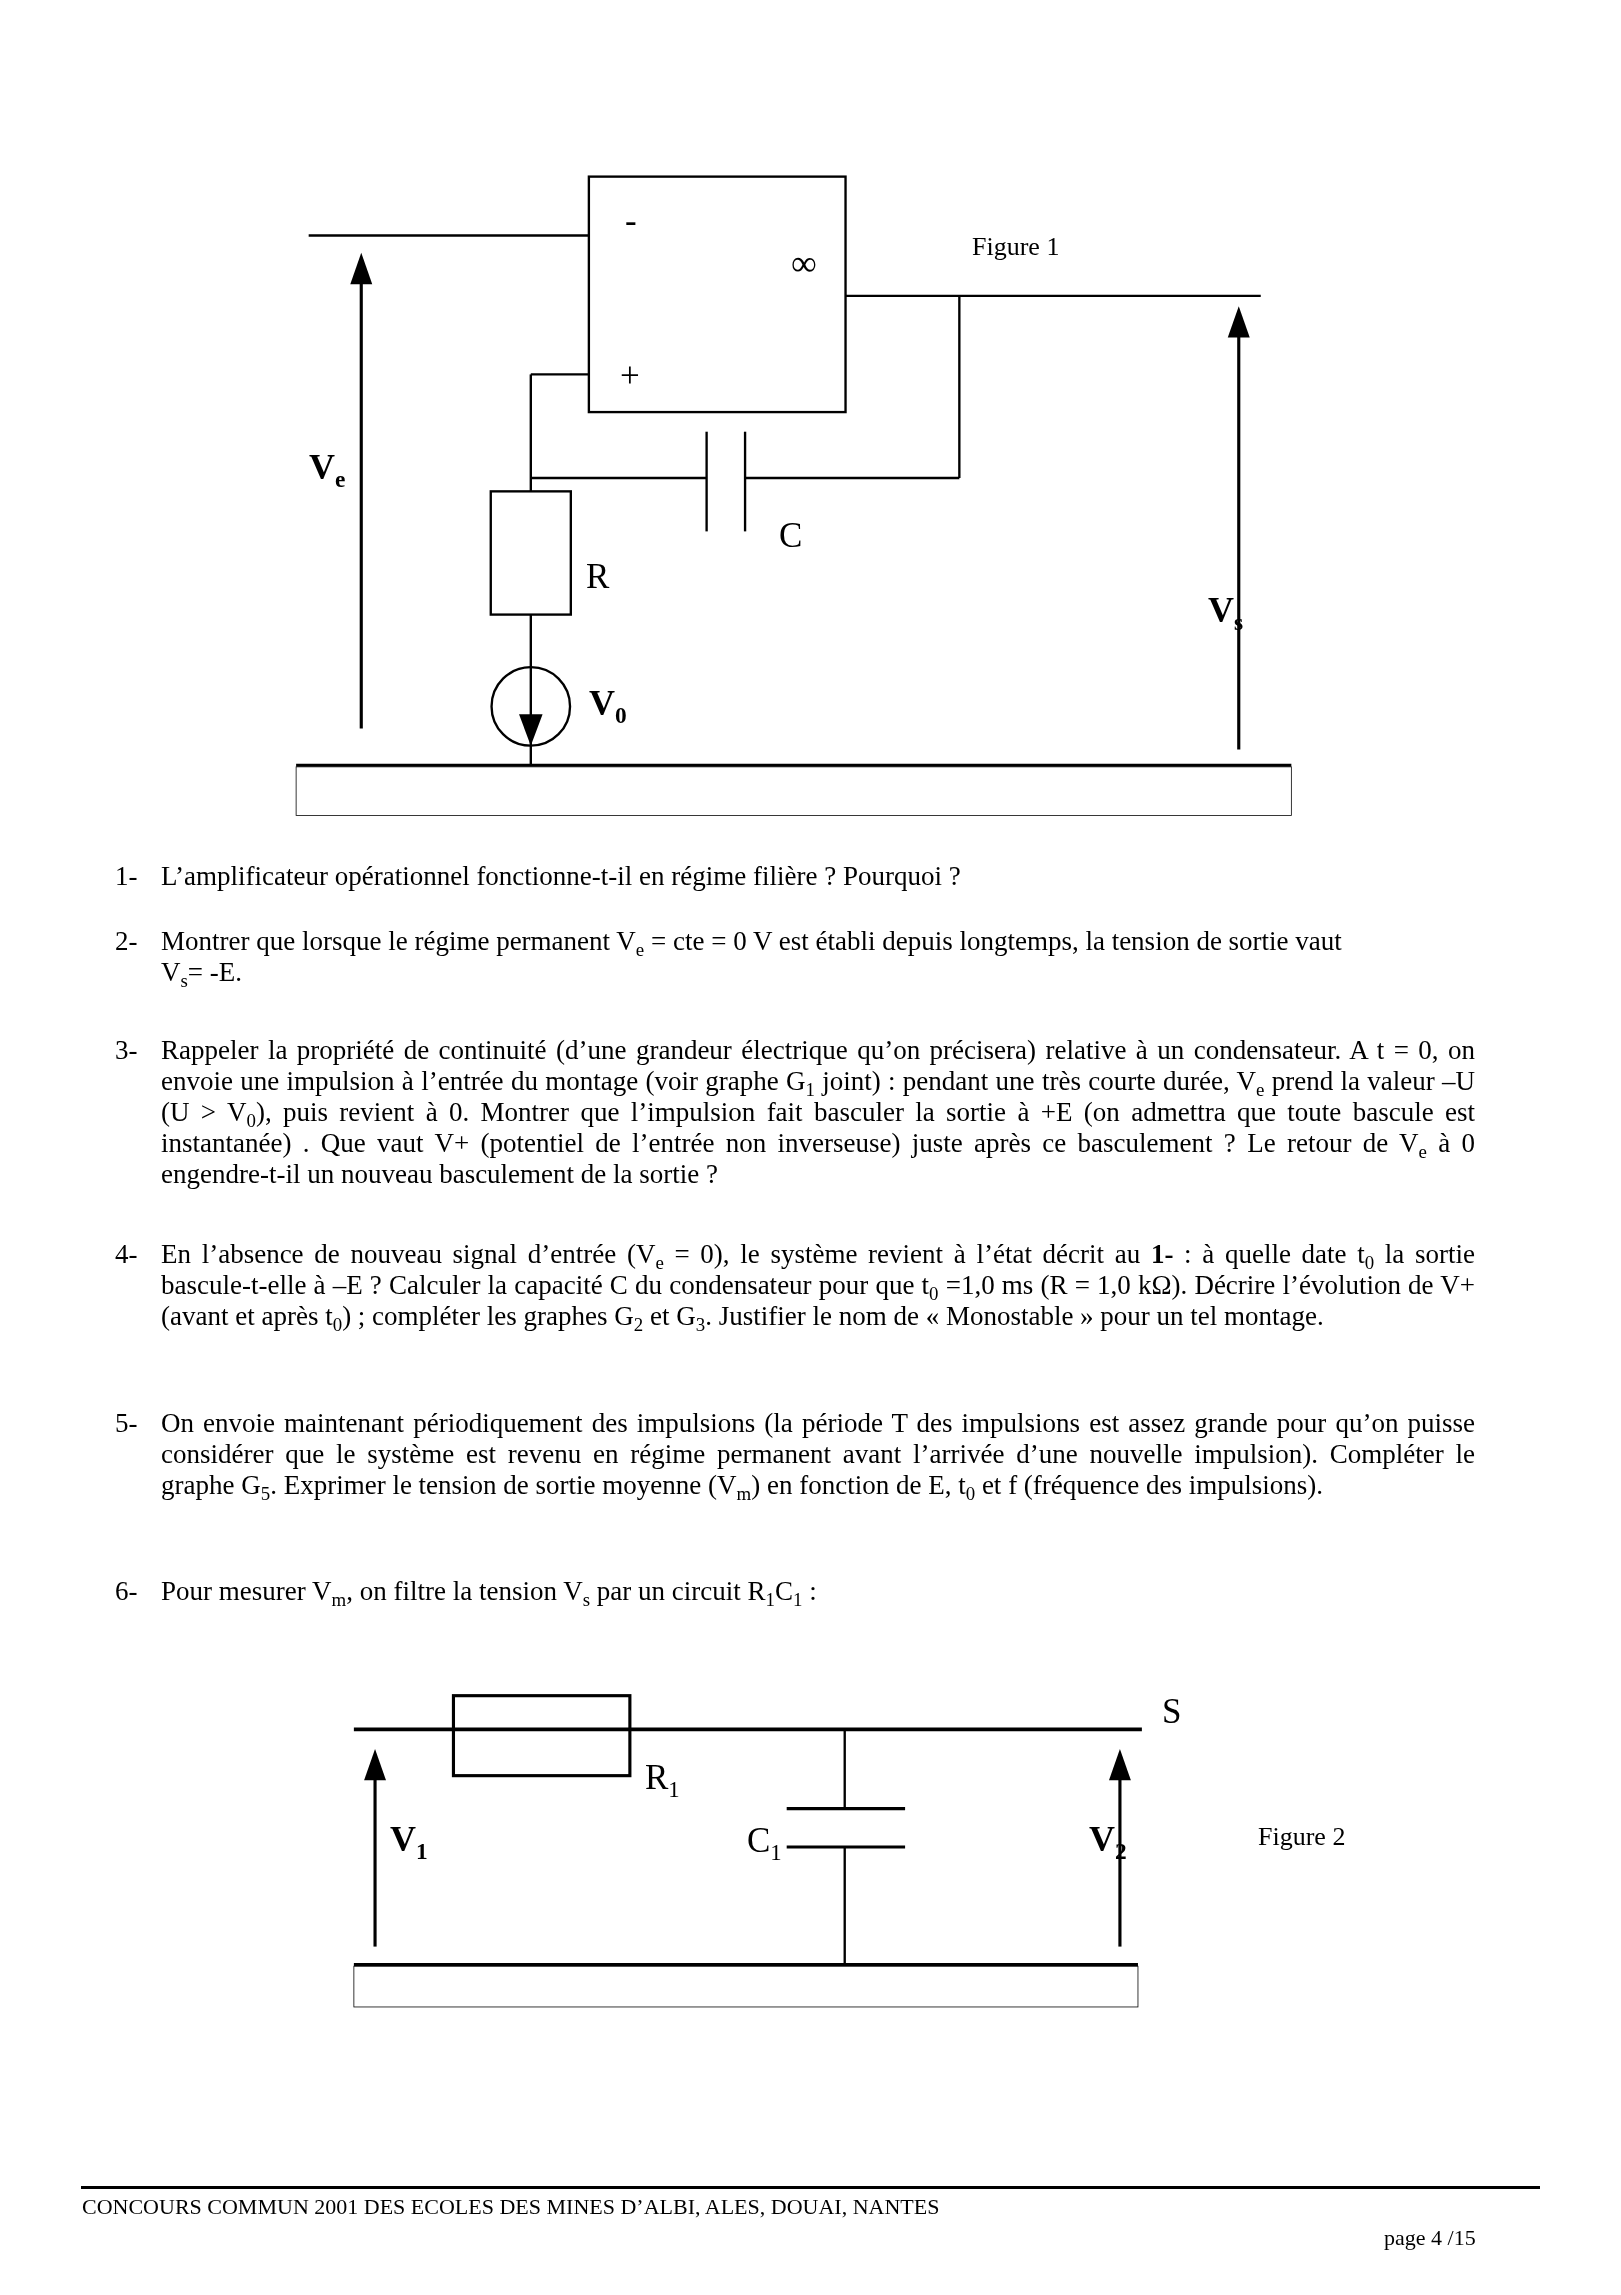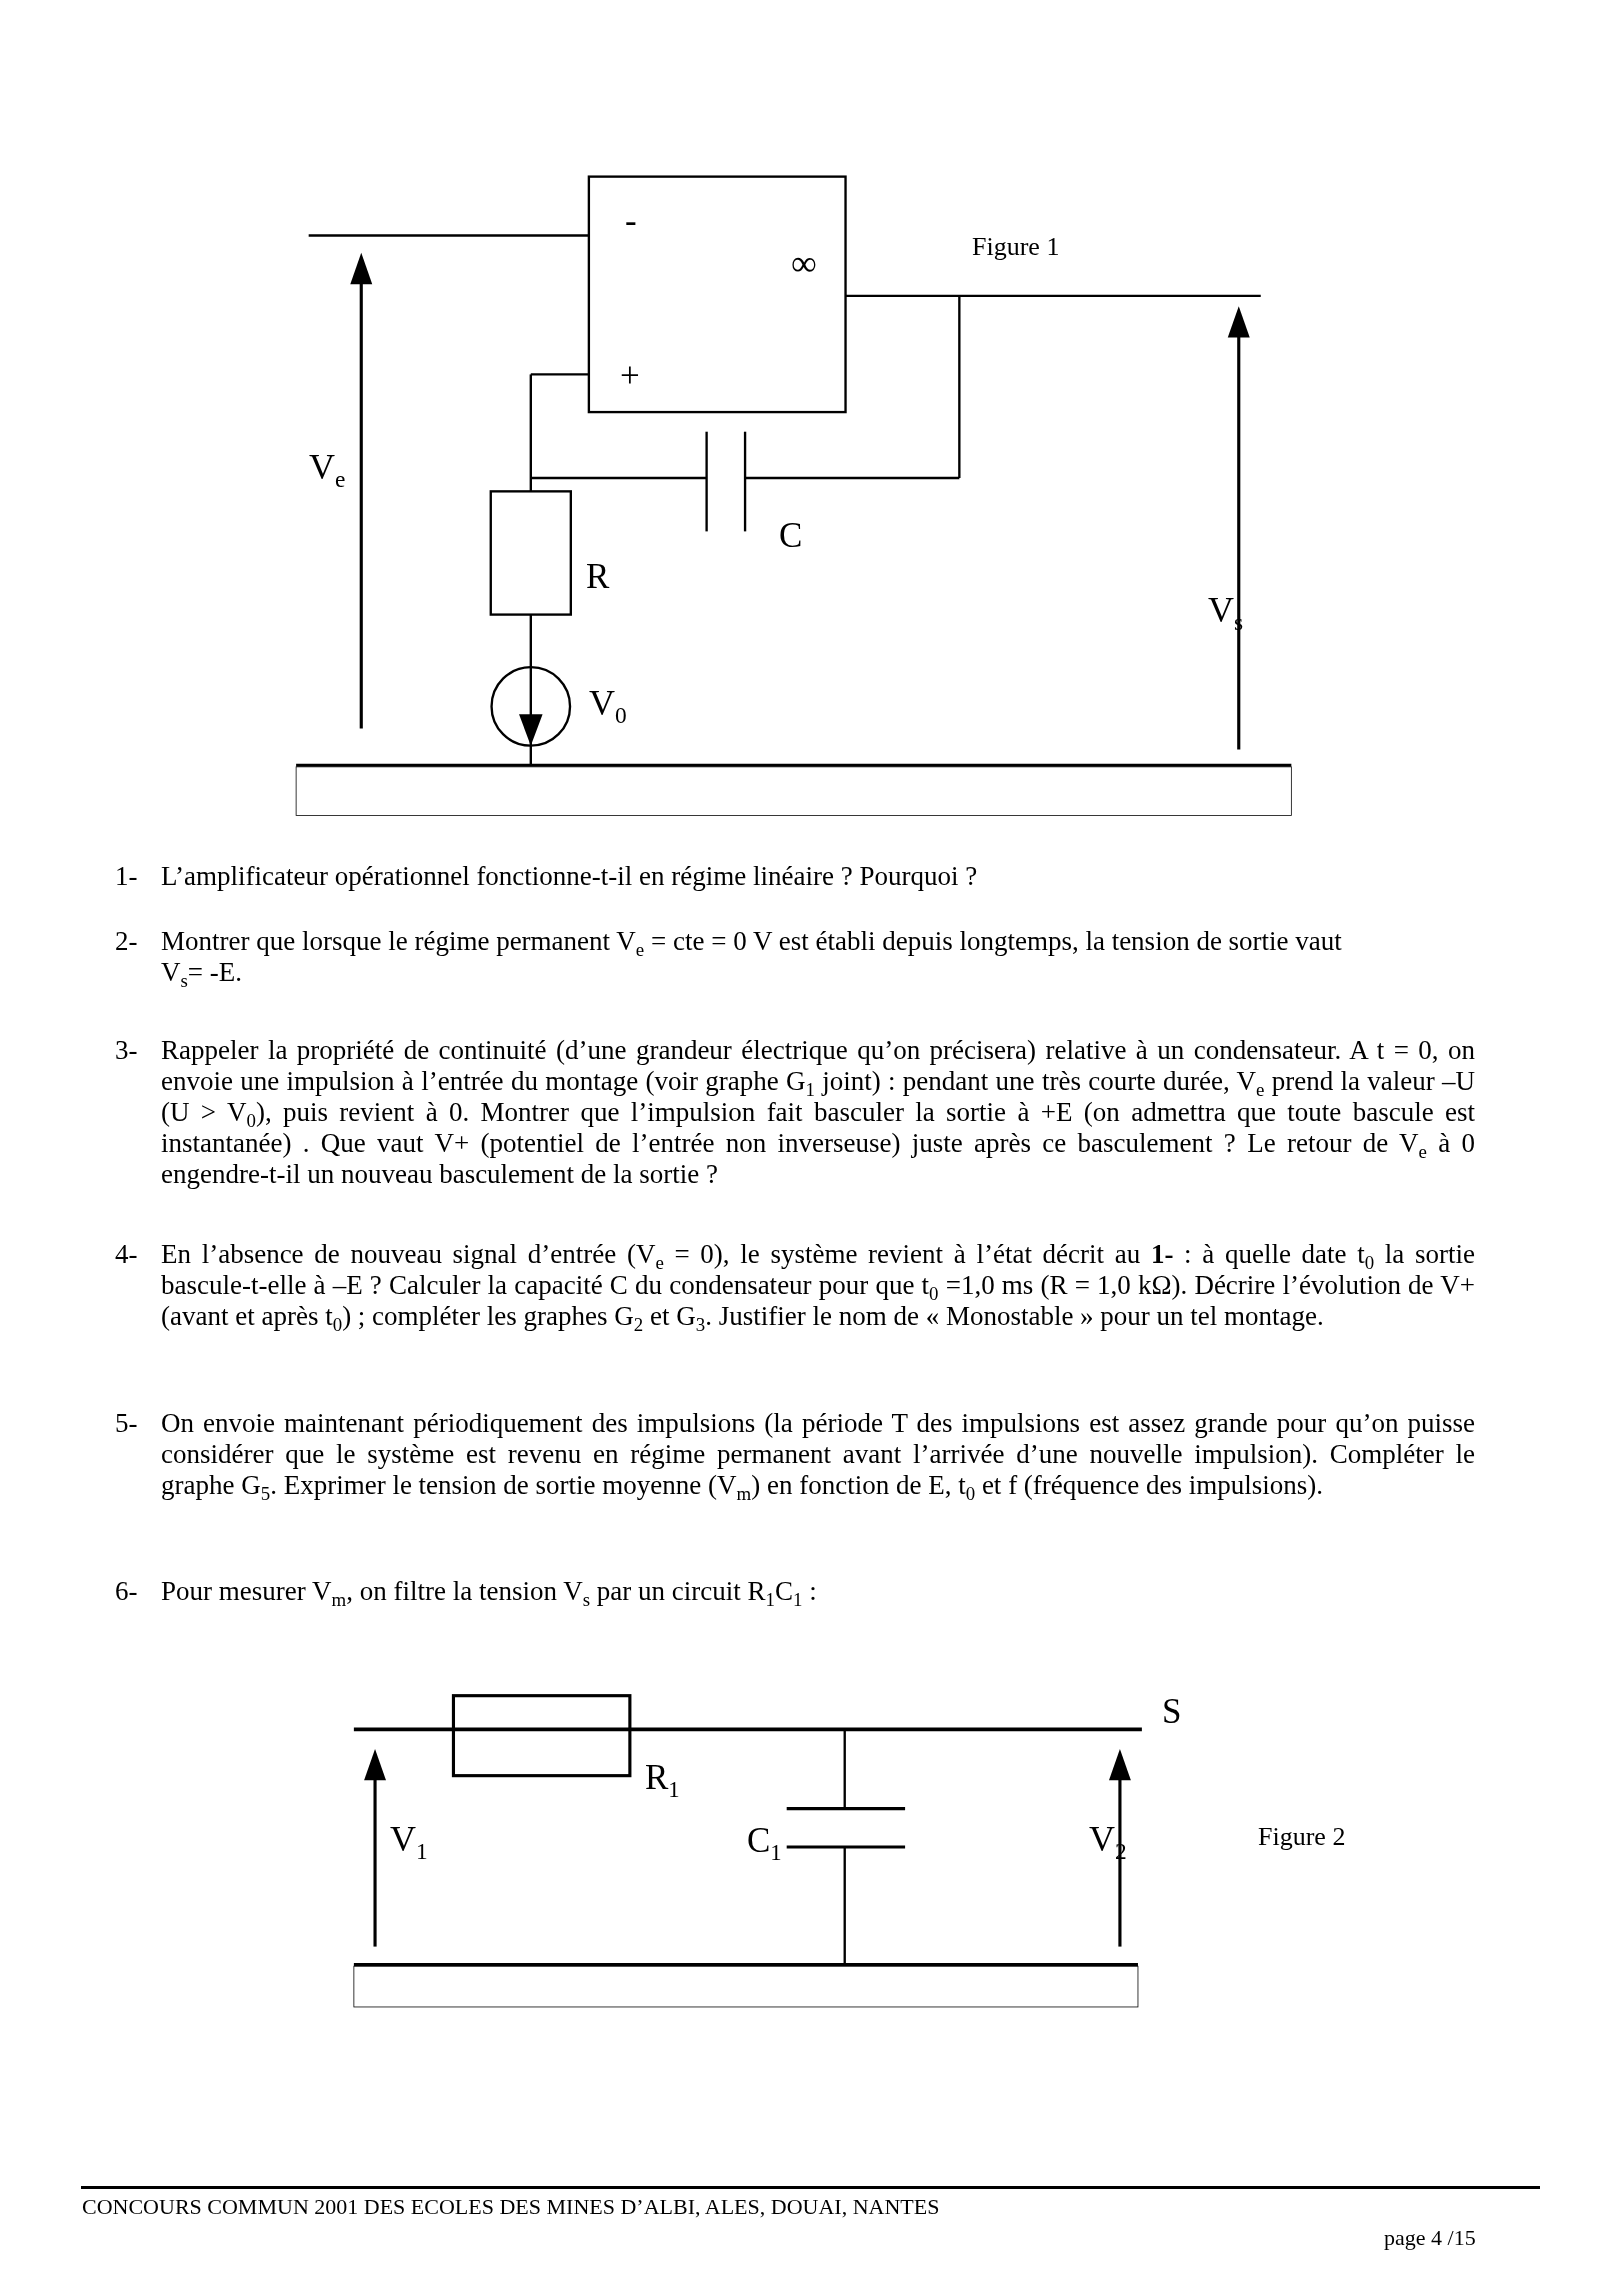--- a/index.html
+++ b/index.html
@@ -19,21 +19,21 @@
     position:absolute;
     font-family:"Liberation Serif","DejaVu Serif",serif;
     color:#000;
     white-space:nowrap;
     line-height:1;
   }
   .lbl sub{font-size:65%;line-height:0;}
   .caption{font-size:26px;}
   .opsign{font-size:35px;}
   .inf{font-size:36px;}
-  .vlabel{font-size:36px;}
+  .vlabel{font-size:36px;font-weight:bold;}
   .rclabel{font-size:35px;}
   .questions{position:absolute;left:115px;width:1360px;top:0;}
   .question{position:absolute;width:1360px;font-size:27px;line-height:31px;}
   .qnum{position:absolute;left:0;top:0;}
   .qtext{margin-left:46px;text-align:justify;}
   .qtext sub{font-size:70%;line-height:0;}
   .footer-rule{position:absolute;left:81px;top:2186px;width:1459px;height:0;border-top:3.1px solid #000;}
   .footer-line{position:absolute;left:82px;font-size:22px;white-space:nowrap;}
   .footer-page{position:absolute;font-size:22px;white-space:nowrap;}
 </style>
@@ -88,21 +88,21 @@
   <span class="lbl inf" style="left:791px;top:245px;">∞</span>
   <span class="lbl vlabel" style="left:309px;top:449px;"><span>V</span><sub>e</sub></span>
   <span class="lbl vlabel" style="left:1208px;top:548px;margin-top:44px;"><span>V</span><sub>s</sub></span>
   <span class="lbl rclabel" style="left:586px;top:559px;"><span>R</span></span>
   <span class="lbl rclabel" style="left:779px;top:518px;"><span>C</span></span>
   <span class="lbl vlabel" style="left:589px;top:685px;"><span>V</span><sub>0</sub></span>
 
   <div class="questions">
     <div class="question" style="top:861px;">
       <span class="qnum">1-</span>
-      <div class="qtext">L’amplificateur opérationnel fonctionne-t-il en régime linéaire ? Pourquoi ?</div>
+      <div class="qtext">L’amplificateur opérationnel fonctionne-t-il en régime filière ? Pourquoi ?</div>
     </div>
     <div class="question" style="top:926px;">
       <span class="qnum">2-</span>
       <div class="qtext">Montrer que lorsque le régime permanent V<sub>e</sub> = cte = 0 V est établi depuis longtemps, la tension de sortie vaut<br>V<sub>s</sub>= -E.</div>
     </div>
     <div class="question" style="top:1035px;">
       <span class="qnum">3-</span>
       <div class="qtext">Rappeler la propriété de continuité (d’une grandeur électrique qu’on précisera) relative à un condensateur. A t = 0, on envoie une impulsion à l’entrée du montage (voir graphe G<sub>1</sub> joint) : pendant une très courte durée, V<sub>e</sub> prend la valeur –U  (U &gt; V<sub>0</sub>), puis revient à 0. Montrer que l’impulsion fait basculer la sortie à +E (on admettra que toute bascule est instantanée) . Que vaut V+  (potentiel de l’entrée non inverseuse) juste après ce basculement ? Le retour de V<sub>e</sub> à 0 engendre-t-il un nouveau basculement de la sortie ?</div>
     </div>
     <div class="question" style="top:1239px;">

